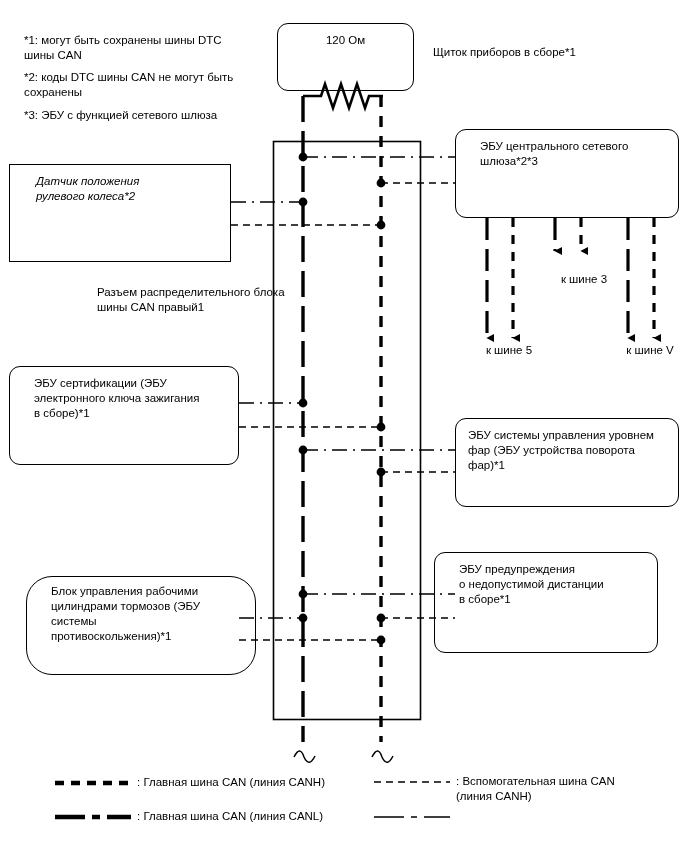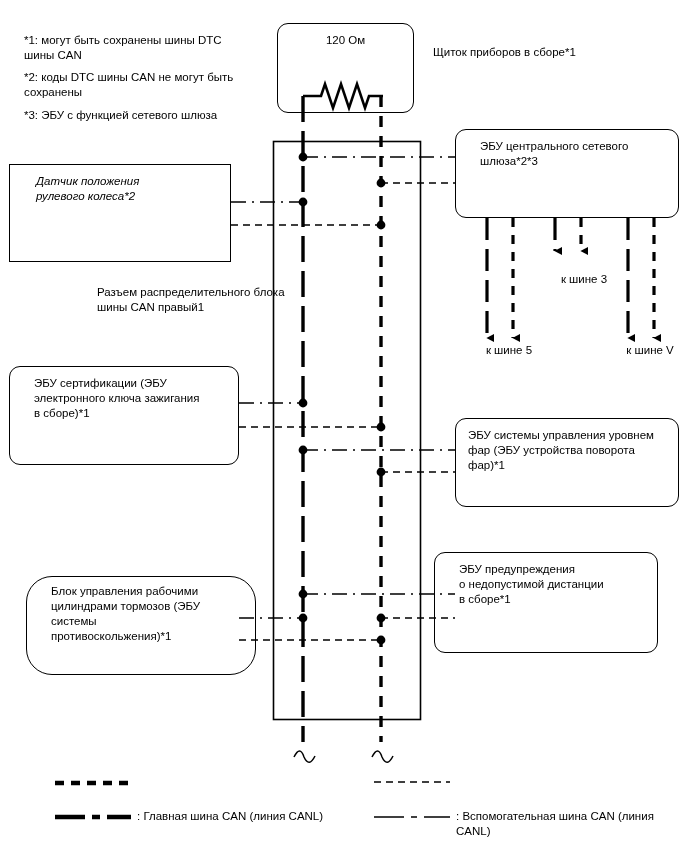--- a/index.html
+++ b/index.html
@@ -38,21 +38,21 @@
 <body>
 
 <div id="canvas">
 
   <div class="abs note" style="left:24px;top:33px;width:230px;">*1: могут быть сохранены шины DTC
 шины CAN</div>
   <div class="abs note" style="left:24px;top:70px;width:240px;">*2: коды DTC шины CAN не могут быть
 сохранены</div>
   <div class="abs note" style="left:24px;top:108px;width:250px;">*3: ЭБУ с функцией сетевого шлюза</div>
 
-  <div class="box round ctr" style="left:277px;top:23px;width:137px;height:90px;">
+  <div class="box round ctr" style="left:277px;top:23px;width:137px;height:68px;">
     <div class="box-text">120 Ом</div>
   </div>
 
   <div class="abs plain-label" style="left:424px;top:45px;width:200px;">Щиток приборов в сборе*1</div>
 
   <div class="box sharp" style="left:9px;top:164px;width:222px;height:98px;font-style:italic;">
     <div class="box-text" style="left:26px;">Датчик положения
 рулевого колеса*2</div>
   </div>
 
@@ -162,17 +162,18 @@
 
     <line x1="55" y1="23" x2="131" y2="23" stroke="#000" stroke-width="4.6" stroke-dasharray="9,7"></line>
 
     <line x1="55" y1="57" x2="131" y2="57" stroke="#000" stroke-width="4.6" stroke-dasharray="30,7,8,7"></line>
 
     <line x1="374" y1="22" x2="450" y2="22" stroke="#000" stroke-width="1.7" stroke-dasharray="7,5"></line>
 
     <line x1="374" y1="57" x2="450" y2="57" stroke="#000" stroke-width="1.7" stroke-dasharray="30,7,6,7"></line>
   </svg>
 
+  <div class="legend-row" style="left:137px;top:775px;width:250px;">: Главная шина CAN (линия CANH)</div>
   <div class="legend-row" style="left:137px;top:809px;width:250px;">: Главная шина CAN (линия CANL)</div>
-  <div class="legend-row" style="left:456px;top:809px;width:232px;">: Вспомогательная шина CAN (линия
-CANL)</div>
+  <div class="legend-row" style="left:456px;top:774px;width:230px;">: Вспомогательная шина CAN
+(линия CANH)</div>
 
 </div>
 
 </body></html>

